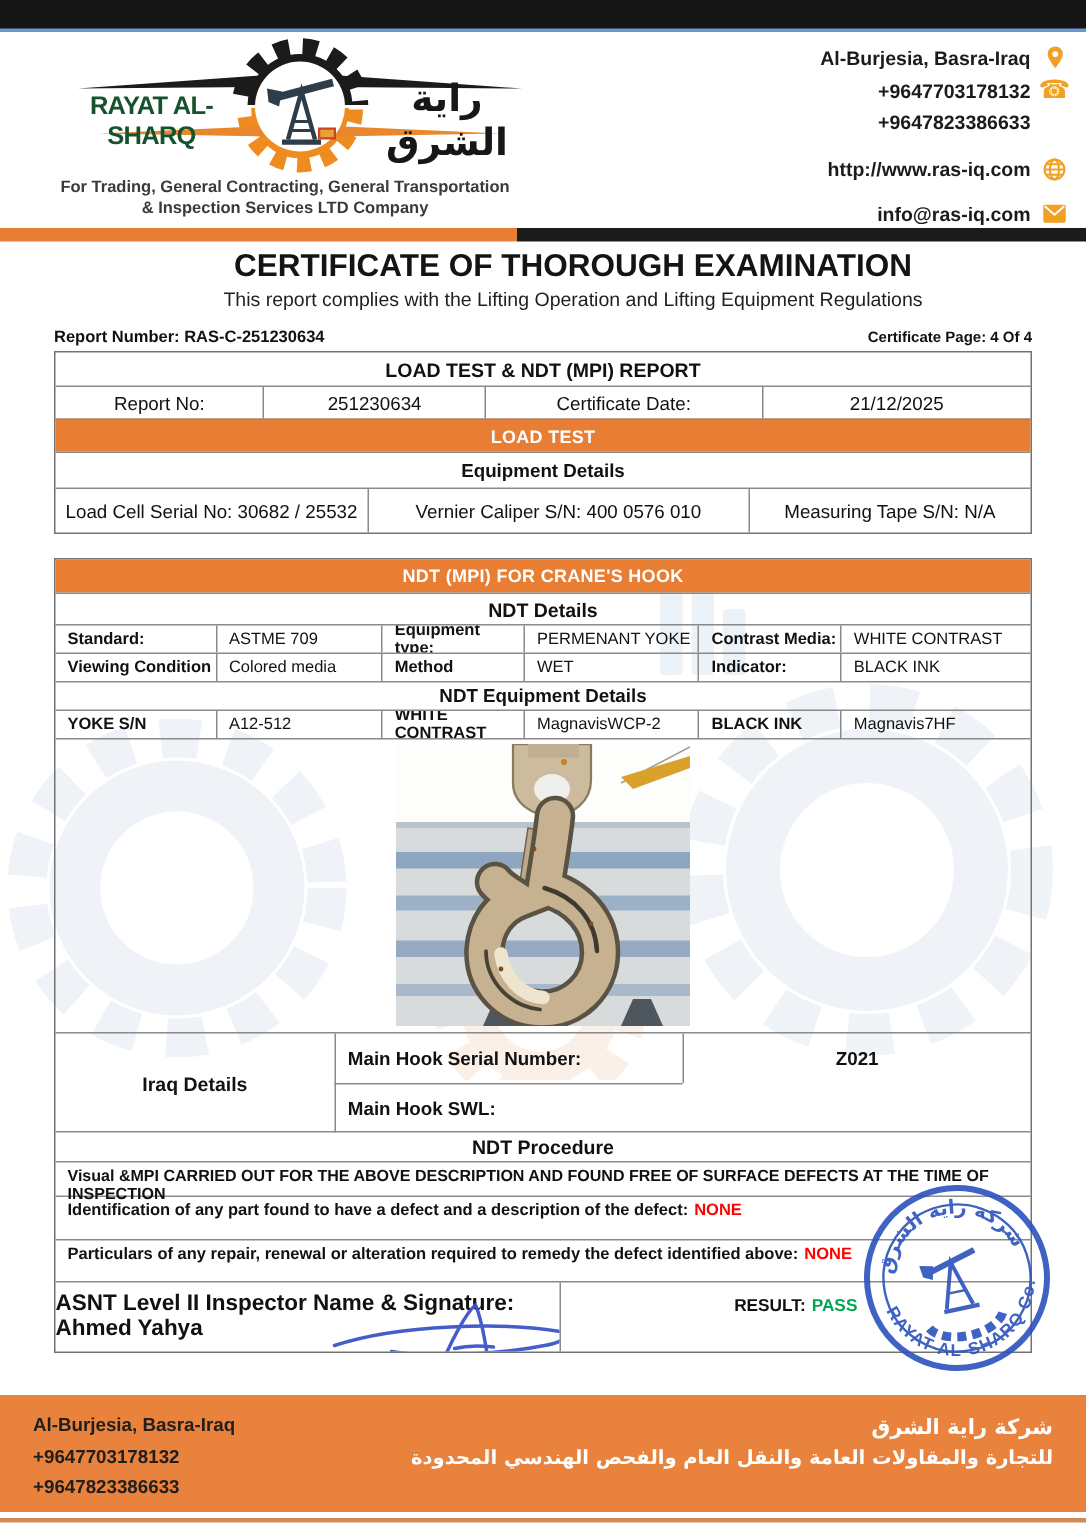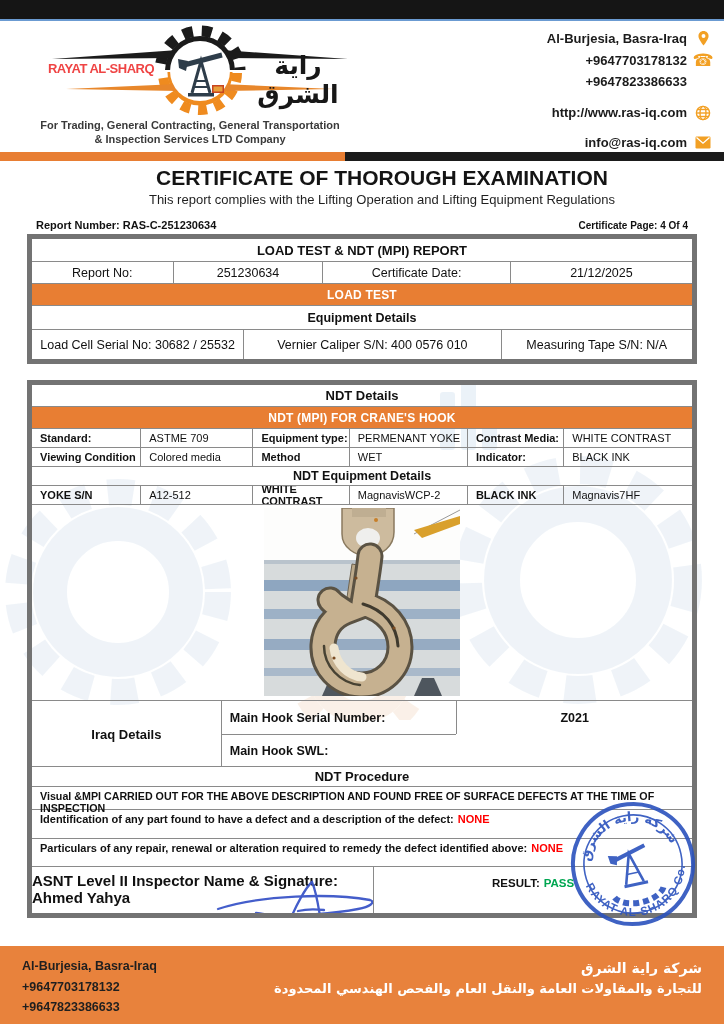--- a/index.html
+++ b/index.html
@@ -5,43 +5,43 @@
   html,body{margin:0;padding:0;}
   body{width:724px;height:1024px;overflow:hidden;position:relative;background:#fff;
        font-family:"Liberation Sans",sans-serif;color:#111;}
   .ar{font-family:"DejaVu Sans",sans-serif;}
   
   .top-bar{height:19px;background:#151515;border-bottom:2px solid #6b9bd2;}
   
   .header{height:131px;display:flex;justify-content:space-between;position:relative;z-index:2;}
   .logo-wrap{width:356px;padding-left:34px;position:relative;}
   .logo-art{position:absolute;left:40px;top:2px;}
-  .logo-name-en{position:absolute;left:42px;top:40px;width:118px;font-size:13px;font-weight:700;
-    letter-spacing:-0.5px;color:#ef4444;text-align:center;}
+  .logo-name-en{position:absolute;left:42px;top:40px;width:118px;font-size:17px;font-weight:700;
+    letter-spacing:-0.5px;color:#14532d;text-align:center;}
   .logo-name-ar{position:absolute;left:238px;top:30px;width:120px;font-size:25px;font-weight:700;color:#171717;direction:rtl;text-align:center;}
   .tagline{position:absolute;left:20px;top:97px;width:340px;text-align:center;
     font-size:11px;font-weight:700;color:#3a3a3a;line-height:1.3;}
   .contact{padding:8px 12px 0 0;display:flex;flex-direction:column;align-items:flex-end;gap:3px;}
   .contact-row{display:flex;align-items:center;gap:7px;height:23px;font-size:13px;font-weight:700;color:#1b1b1b;}
   .icon-slot{width:18px;display:flex;justify-content:center;align-items:center;}
   .phone-glyph{color:#F2A024;font-size:17px;line-height:1;font-family:"DejaVu Sans",sans-serif;}
   
   .divider{height:9px;background:linear-gradient(to right,#E87E33 0 47.6%,#1b1b1b 47.6% 100%);}
   
   .title-block{text-align:center;margin-top:4px;padding-left:40px;}
   .main-title{font-size:21px;font-weight:700;line-height:25px;color:#141414;}
   .sub-title{font-size:13px;line-height:19px;color:#1f1f1f;}
   .meta{display:flex;justify-content:space-between;align-items:flex-end;margin:10px 36px 3px 36px;}
   .meta-left{font-size:11px;font-weight:700;}
   .meta-right{font-size:10px;font-weight:700;}
   
   .watermark{position:absolute;left:0;top:380px;z-index:0;}
   
   .content{position:relative;z-index:1;}
-  .tbl{margin:0 27px;border:5px solid #737373;}
+  .tbl{margin:0 36px;border:1px solid #737373;}
   .tbl .row{box-sizing:border-box;}
   .tbl .row + .row{border-top:1px solid #8a8a8a;}
   .grid{display:grid;}
   .c{display:flex;align-items:center;font-size:12.5px;overflow:hidden;box-sizing:border-box;}
   .c + .c{border-left:1px solid #8a8a8a;}
   .ctr{justify-content:center;text-align:center;}
   .lft{padding-left:8px;}
   .b{font-weight:700;}
   .hdr-row{display:flex;align-items:center;justify-content:center;font-size:13px;font-weight:700;}
   .banner{display:flex;align-items:center;justify-content:center;background:#E87E33;color:#fff;
@@ -206,22 +206,22 @@
     <div class="row grid equip-grid" style="height:30px;">
       <div class="c ctr">Load Cell Serial No: 30682 / 25532</div>
       <div class="c ctr">Vernier Caliper S/N: 400 0576 010</div>
       <div class="c ctr">Measuring Tape S/N: N/A</div>
     </div>
   </div>
 
   <div class="gap16"></div>
 
   <div class="tbl">
+    <div class="row banner" style="height:22px;">NDT (MPI) FOR CRANE'S HOOK</div>
     <div class="row hdr-row" style="height:21px;">NDT Details</div>
-    <div class="row banner" style="height:22px;">NDT (MPI) FOR CRANE'S HOOK</div>
     <div class="row grid ndt6" style="height:19px;">
       <div class="c lft b">Standard:</div>
       <div class="c lft">ASTME 709</div>
       <div class="c lft b">Equipment type:</div>
       <div class="c lft">PERMENANT YOKE</div>
       <div class="c lft b">Contrast Media:</div>
       <div class="c lft">WHITE CONTRAST</div>
     </div>
     <div class="row grid ndt6" style="height:19px;">
       <div class="c lft b">Viewing Condition</div>

